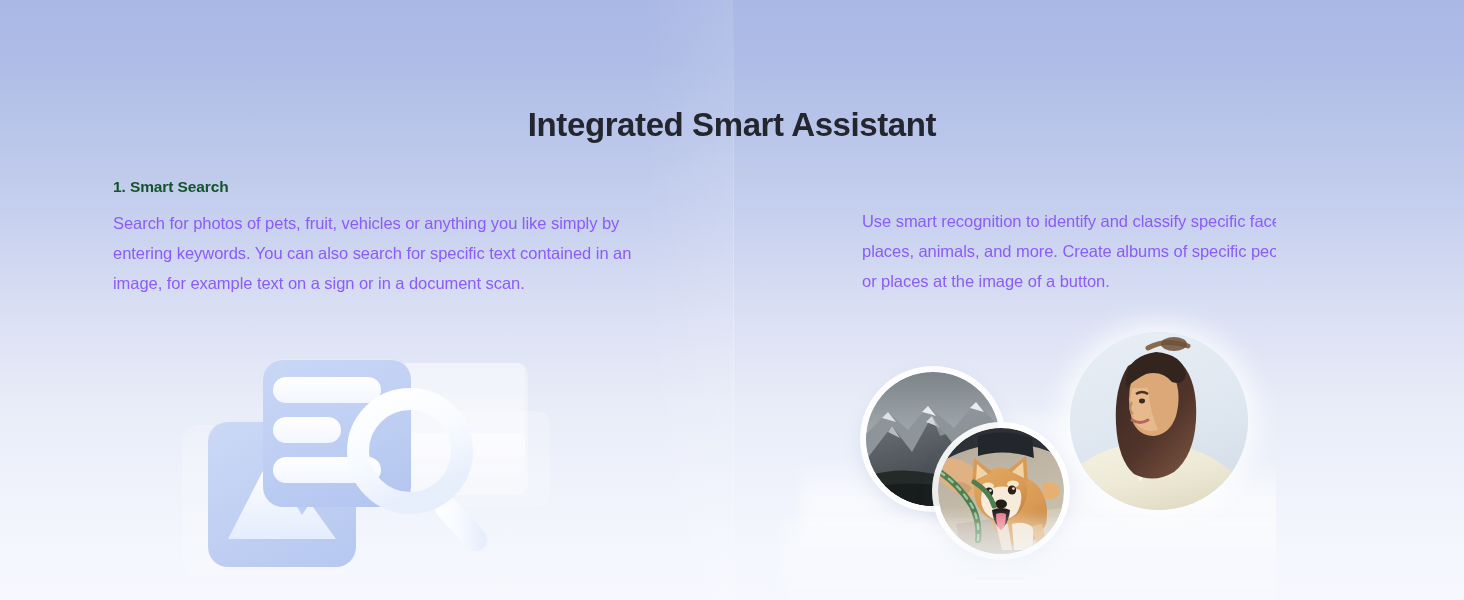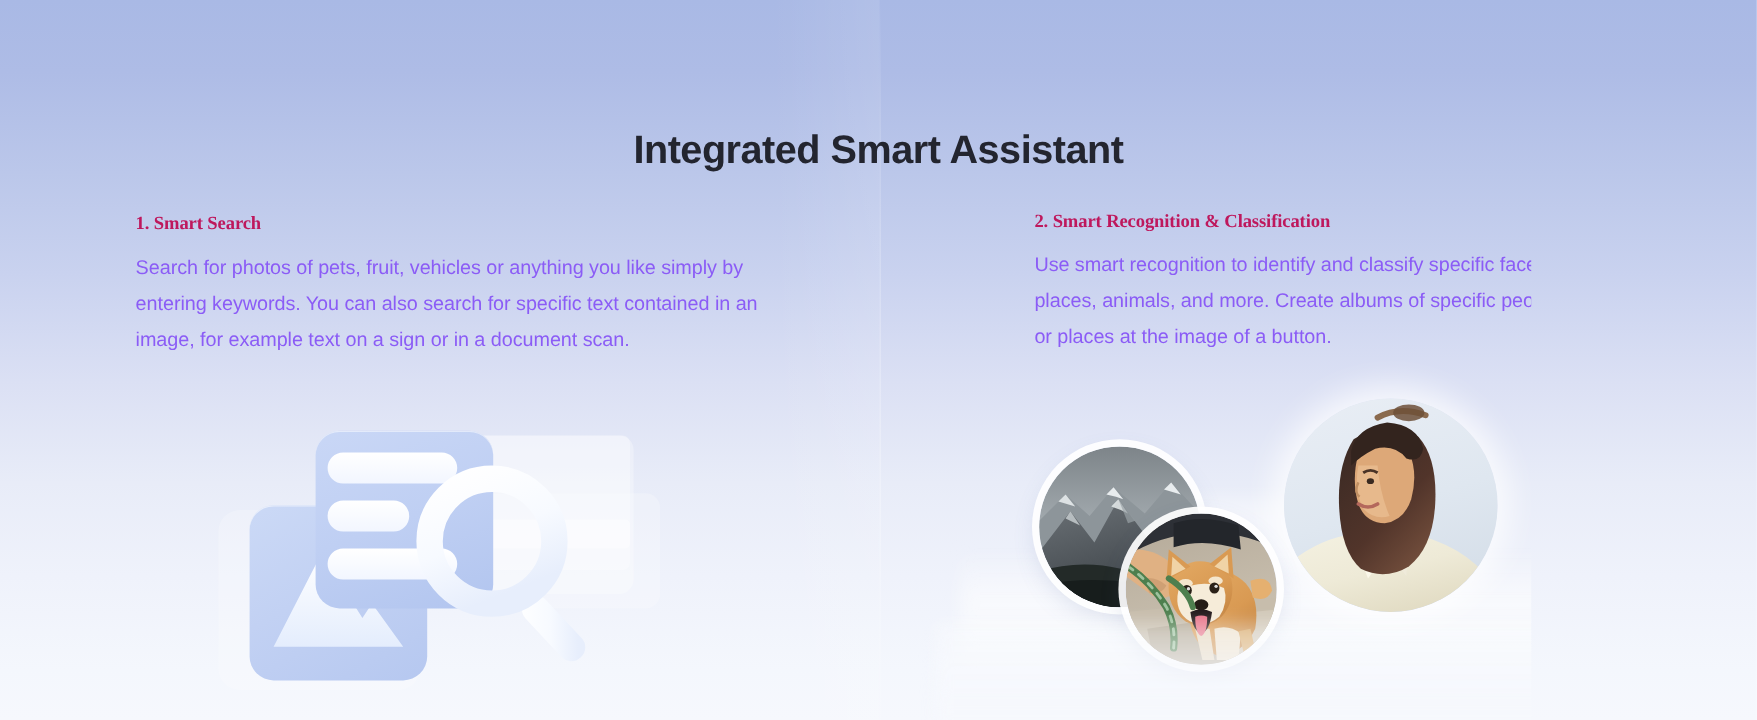--- a/index.html
+++ b/index.html
@@ -75,23 +75,22 @@
 
   
   .col { position: absolute; top: 0; height: 600px; }
   .col-left  { left: 0;    width: 733px; }
   .col-right { left: 733px; width: 731px; }
 
   .col-head {
     position: absolute;
     font-size: 15.5px;
     font-weight: bold;
-    color: #be185d;
+    color: #14532d;
     letter-spacing: -0.1px;
-    font-family: Liberation Serif, serif;
   }
   .col-left .col-head  { left: 113px; top: 178px; }
   .col-right .col-head { left: 129px; top: 176px; }
 
   .col-body {
     position: absolute;
     font-size: 16.5px;
     line-height: 30px;
     color: #8b5cf6;
     letter-spacing: -0.05px;
@@ -308,21 +307,20 @@
         <rect x="104" y="104" width="23" height="66" rx="11" transform="rotate(-43 115 137)" fill="url(#magGrad)"></rect>
 
         <circle cx="64" cy="64" r="52" fill="none" stroke="url(#magGrad)" stroke-width="22"></circle>
       </svg>
 
     </div>
   </div>
 
   <div class="col col-right">
 
-    <div class="col-head">2. Smart Recognition &amp; Classification</div>
 
     <div class="col-body">Use smart recognition to identify and classify specific faces, places, animals, and more. Create albums of specific people or places at the image of a button.</div>
   </div>
 
   <div class="illo-right">
 
     <div class="haze"></div>
     <div class="haze-2"></div>
 
     <div class="photo photo-woman">

